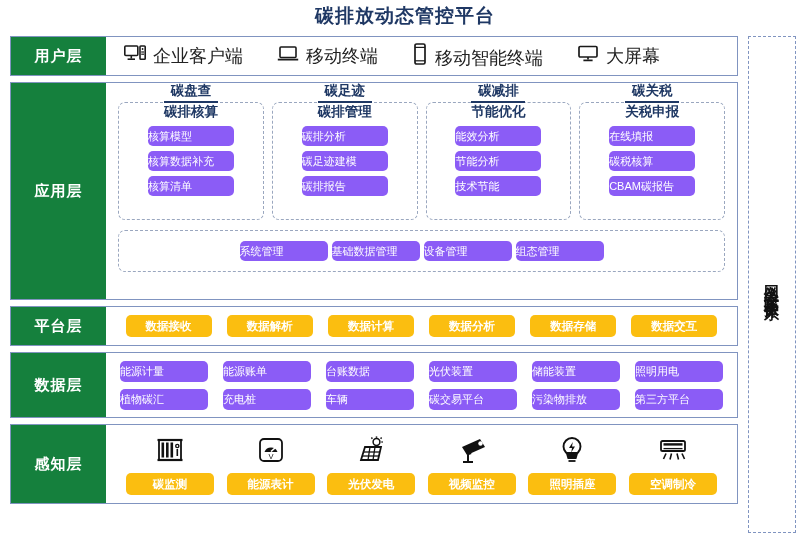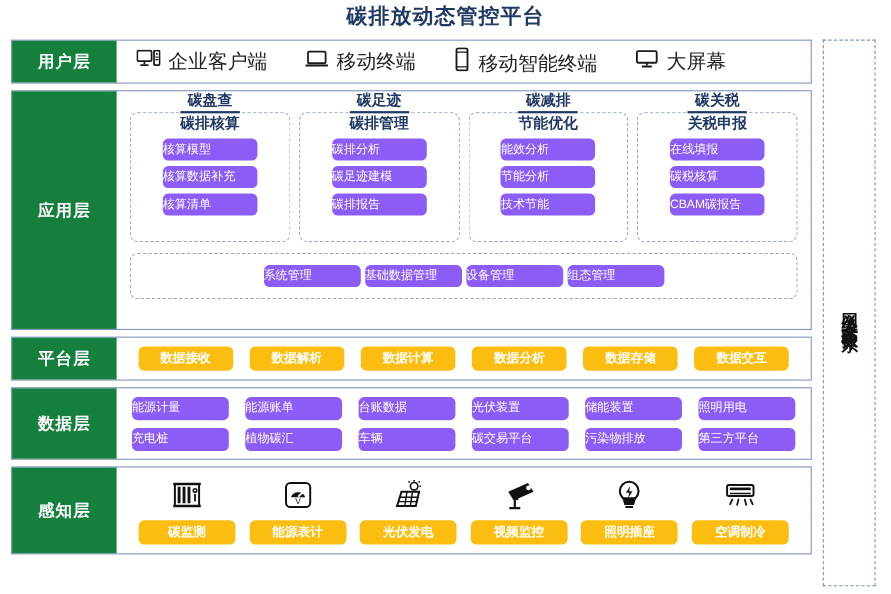--- a/index.html
+++ b/index.html
@@ -398,22 +398,22 @@
       <div id="data-grid">
         <div class="data-line">
           <div class="pill">能源计量</div>
           <div class="pill">能源账单</div>
           <div class="pill">台账数据</div>
           <div class="pill">光伏装置</div>
           <div class="pill">储能装置</div>
           <div class="pill">照明用电</div>
         </div>
         <div class="data-line">
+          <div class="pill">植物碳汇</div>
           <div class="pill">充电桩</div>
-          <div class="pill">植物碳汇</div>
           <div class="pill">车辆</div>
           <div class="pill">碳交易平台</div>
           <div class="pill">污染物排放</div>
           <div class="pill">第三方平台</div>
         </div>
       </div>
     </div>
   </div>
 
   <div class="layer-row" id="row-sense">

